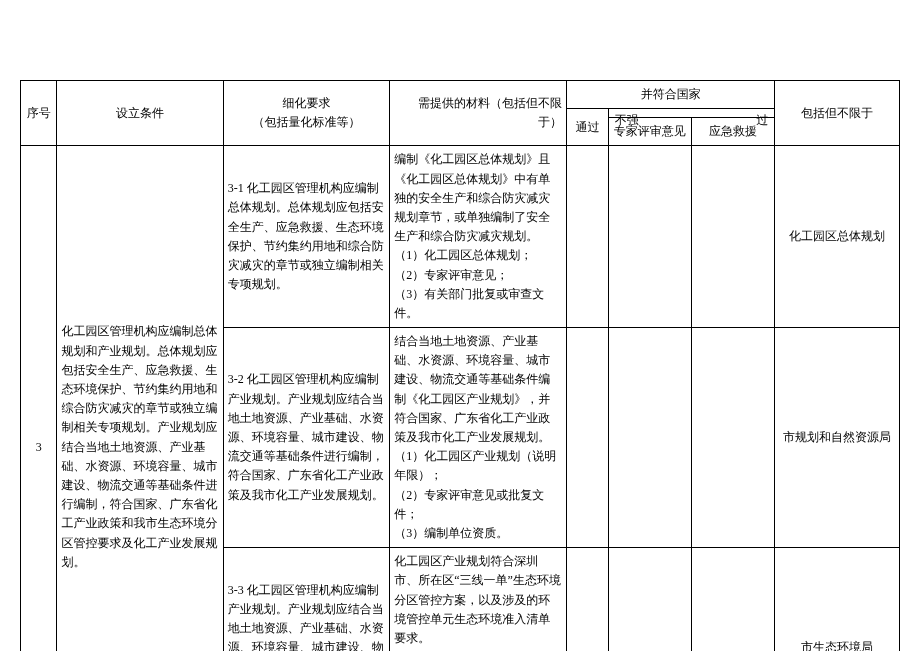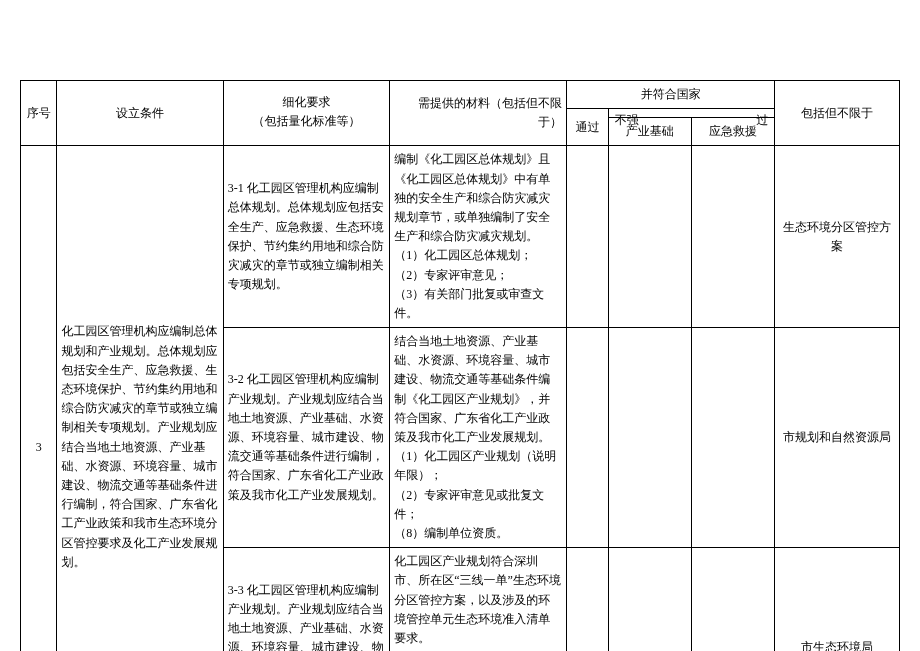--- a/index.html
+++ b/index.html
@@ -52,58 +52,58 @@
     <col class="col-mat">
       <col class="col-pass">
       <col class="col-reason">
     <col class="col-action">
       <col class="col-dept">
   </colgroup>
   <thead>
     <tr>
       <th rowspan="3">序号</th>
       <th rowspan="3">设立条件</th>
-      <th rowspan="3" style="white-space:pre-line;font-family:Liberation Mono, monospace;">细化要求
+      <th rowspan="3" style="white-space:pre-line;">细化要求
 （包括量化标准等）</th>
       <th rowspan="3" style="white-space:pre-line;text-align:right;">需提供的材料（包括但不限于）</th>
       <th colspan="3">并符合国家</th>
       <th rowspan="3">包括但不限于</th>
     </tr>
     <tr>
       <th rowspan="2">通过</th>
       <th colspan="2" class="notstrong-hdr">
         <span class="lbl-ns">不强</span>
         <span class="lbl-guo">过</span>
       </th>
     </tr>
     <tr>
-      <th>产业基础</th>
+      <th>专家评审意见</th>
       <th>应急救援</th>
     </tr>
   </thead>
   <tbody>
     <tr>
       <td rowspan="3" class="center">3</td>
       <td rowspan="3">化工园区管理机构应编制总体规划和产业规划。总体规划应包括安全生产、应急救援、生态环境保护、节约集约用地和综合防灾减灾的章节或独立编制相关专项规划。产业规划应结合当地土地资源、产业基础、水资源、环境容量、城市建设、物流交通等基础条件进行编制，符合国家、广东省化工产业政策和我市生态环境分区管控要求及化工产业发展规划。</td>
       <td>3-1 化工园区管理机构应编制总体规划。总体规划应包括安全生产、应急救援、生态环境保护、节约集约用地和综合防灾减灾的章节或独立编制相关专项规划。</td>
       <td style="white-space:pre-line;margin-top:34px;">编制《化工园区总体规划》且《化工园区总体规划》中有单独的安全生产和综合防灾减灾规划章节，或单独编制了安全生产和综合防灾减灾规划。
 （1）化工园区总体规划；
 （2）专家评审意见；
 （3）有关部门批复或审查文件。</td>
       <td></td>
       <td></td>
       <td></td>
-      <td class="center">生态环境分区管控方案</td>
+      <td class="center">化工园区总体规划</td>
     </tr>
     <tr>
       <td>3-2 化工园区管理机构应编制产业规划。产业规划应结合当地土地资源、产业基础、水资源、环境容量、城市建设、物流交通等基础条件进行编制，符合国家、广东省化工产业政策及我市化工产业发展规划。</td>
       <td style="white-space:pre-line;">结合当地土地资源、产业基础、水资源、环境容量、城市建设、物流交通等基础条件编制《化工园区产业规划》，并符合国家、广东省化工产业政策及我市化工产业发展规划。
 （1）化工园区产业规划（说明年限）；
 （2）专家评审意见或批复文件；
-（8）编制单位资质。</td>
+（3）编制单位资质。</td>
       <td></td>
       <td></td>
       <td></td>
       <td class="center">市规划和自然资源局</td>
     </tr>
     <tr>
       <td>3-3 化工园区管理机构应编制产业规划。产业规划应结合当地土地资源、产业基础、水资源、环境容量、城市建设、物流交通等基础条件进行编制，符合我市生态环境分区管控要求。</td>
       <td style="white-space:pre-line;">化工园区产业规划符合深圳市、所在区“三线一单”生态环境分区管控方案，以及涉及的环境管控单元生态环境准入清单要求。
 （1）化工园区产业规划（说明年限）；
 （2）专家评审意见或批复文件；

